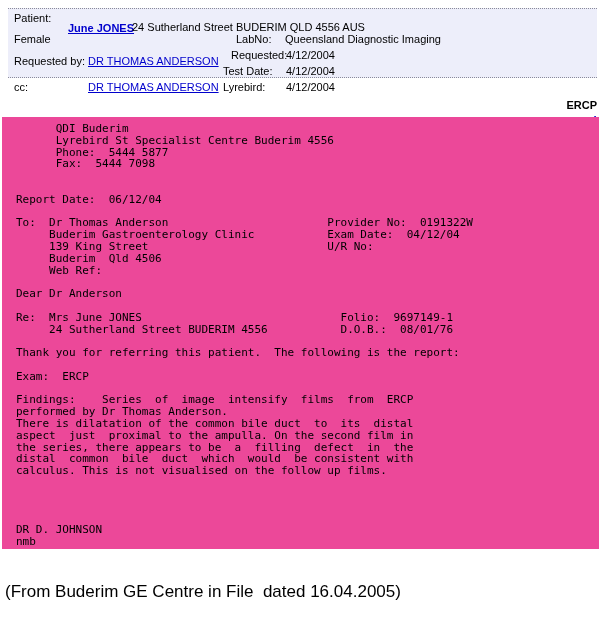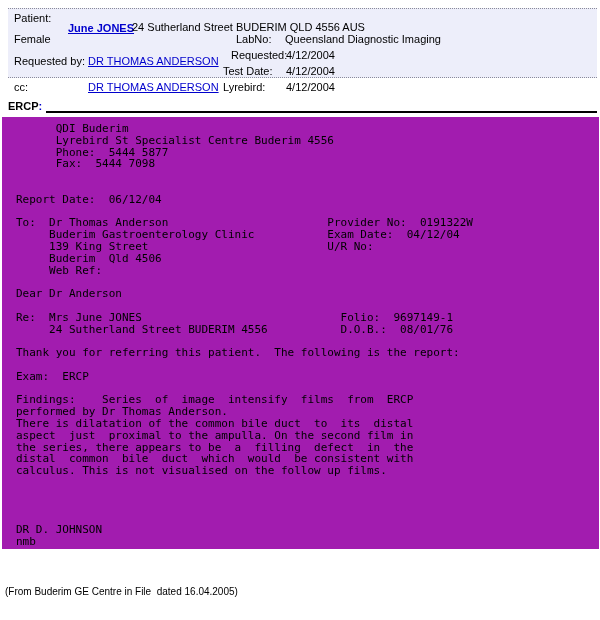--- a/index.html
+++ b/index.html
@@ -25,49 +25,49 @@
   a.doclink, span.patlink {
     color: #0000CC;
     text-decoration: underline;
     cursor: pointer;
   }
   span.patlink { font-weight: bold; }
   
   #section-head {
     position: absolute;
     left: 8px; top: 99px; width: 589px; height: 14px;
-    display: flex; align-items: flex-end;
+    display: flex; align-items: flex-end; flex-direction: column;
   }
   #section-title { font-weight: bold; line-height: 13px; }
   #section-colon { color: #0000CC; font-weight: bold; line-height: 13px; }
   #section-rule {
     flex: 1 1 auto;
     height: 0;
     border-bottom: 2px solid #000000;
     margin-left: 4px;
     margin-bottom: 0px;
   }
   
   #report-body {
     position: absolute;
     left: 2px; top: 117px; width: 597px; height: 432px;
-    background: #a21caf;
+    background: #ec4899;
   }
   #report-text {
     font-family: "DejaVu Sans Mono", "Liberation Mono", monospace;
     font-size: 11px;
     line-height: 11.8px;
     padding: 6px 0 0 14px;
     white-space: pre;
   }
   
   #source-note {
     position: absolute;
     left: 5px; top: 586px;
-    font-size: 10px;
+    font-size: 17px;
     line-height: 12px;
     white-space: pre;
   }
 </style>
 </head>
 <body>
 
 <div id="screen">
 
   <div id="patient-panel">

